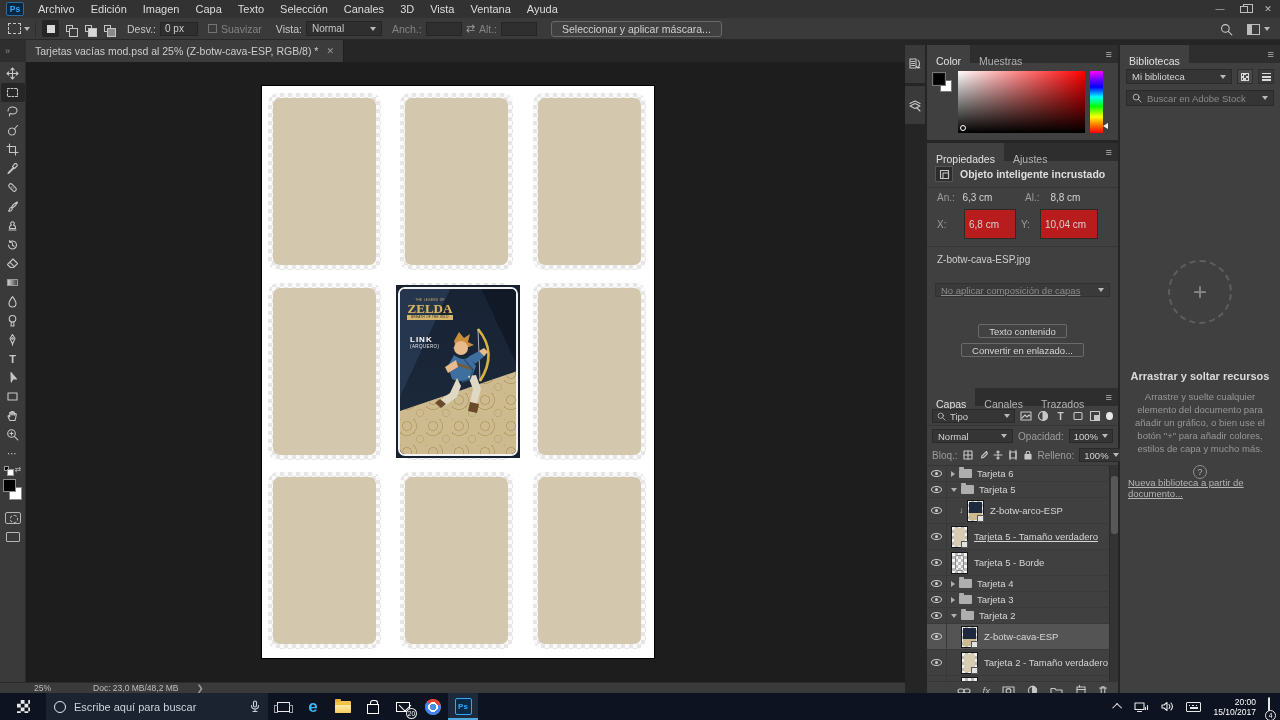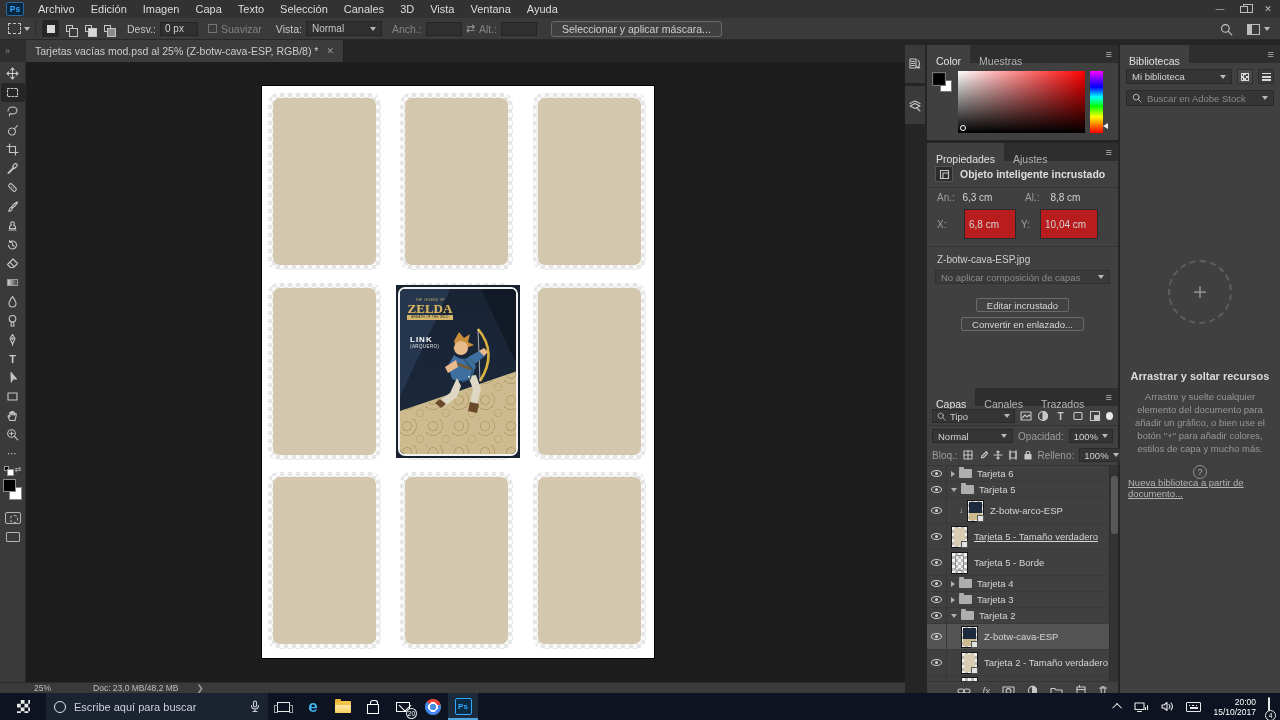--- a/index.html
+++ b/index.html
@@ -133,21 +133,21 @@
   .pr-body { position:relative; font-size:10px; color:#c9c9c9; }
   .pr-head { display:flex; align-items:center; gap:7px; padding:5px 8px 5px 8px; border-bottom:1px solid #353535; }
   .pr-badge { width:18px; height:16px; background:#2c2c2c; border:1px solid #555; display:flex; align-items:center; justify-content:center; }
   .pr-head-txt { font-weight:bold; color:#dedede; font-size:10.5px; }
   .pr-row { display:flex; align-items:center; padding:4px 10px 2px 10px; gap:5px; }
   .pr-lab { color:#9c9c9c; width:22px; }
   .pr-val { width:62px; color:#d2d2d2; }
   .pr-field { width:52px; height:30px; background:#b91c1c; border:1px solid #2a2a2a; display:flex; align-items:center; padding:12px 4px; color:#d2d2d2; }
   .pr-sep { height:1px; background:#353535; margin:5px 0; }
   .pr-file { padding:2px 10px 4px 10px; color:#cfcfcf; }
-  .pr-drop { margin:1px 8px; height:14px; background:#3a3a3a; border:1px solid #313131; color:#8b8b8b; display:flex; align-items:center; padding:0 5px; gap:6px; font-size:9.5px; }
+  .pr-drop { margin:14px 8px; height:14px; background:#3a3a3a; border:1px solid #313131; color:#8b8b8b; display:flex; align-items:center; padding:0 5px; gap:6px; font-size:9.5px;text-decoration:underline; }
   .pr-btn { margin:5px auto 0 auto; height:14px; border:1px solid #6a6a6a; border-radius:2px; background:#424242; color:#d6d6d6; display:flex; align-items:center; justify-content:center; font-size:9.5px; padding:0 10px; width:max-content; }
 
   
   .panel.layers { left:22px; top:348px; width:191px; height:305px; }
   .ly-toolrow { display:flex; align-items:center; padding:3px 5px 2px 5px; gap:4px; border-bottom:1px solid #353535; }
   .ly-filter-sel { width:92px; height:14px; background:#353535; border:1px solid #2a2a2a; display:flex; align-items:center; gap:4px; padding:0 4px; font-size:9.5px; color:#cfcfcf; }
   .ly-ficon { width:15px; height:14px; display:flex; align-items:center; justify-content:center; }
   .ly-toggle { width:8px; height:8px; border-radius:50%; background:#e8e8e8; margin-left:auto; }
   .ly-blendrow { display:flex; align-items:center; padding:3px 5px; gap:5px; }
   .ly-blend-sel { width:98px; height:14px; background:#353535; border:1px solid #2a2a2a; display:flex; align-items:center; padding:0 5px; font-size:9.5px; color:#d2d2d2; }
@@ -577,21 +577,21 @@
         <span class="pr-lab" style="width:14px">Y:</span>
         <span class="pr-field" style="width:58px">10,04 cm</span>
       </div>
       <div class="pr-sep"></div>
       <div class="pr-file">Z-botw-cava-ESP.jpg</div>
       <div class="pr-drop">
         <span>No aplicar composición de capas</span>
         <span class="chev" style="margin-left:auto"></span>
       </div>
       <div style="height:8px"></div>
-      <div class="pr-btn">Editar incrustado</div>
+      <div class="pr-btn">Texto contenido</div>
       <div class="pr-btn">Convertir en enlazado...</div>
     </div>
   </div>
 
   <div class="panel layers">
     <div class="ptabs">
       <div class="ptab active">Capas</div>
       <div class="ptab">Canales</div>
       <div class="ptab">Trazados</div>
       <div class="pmenu">≡</div>

